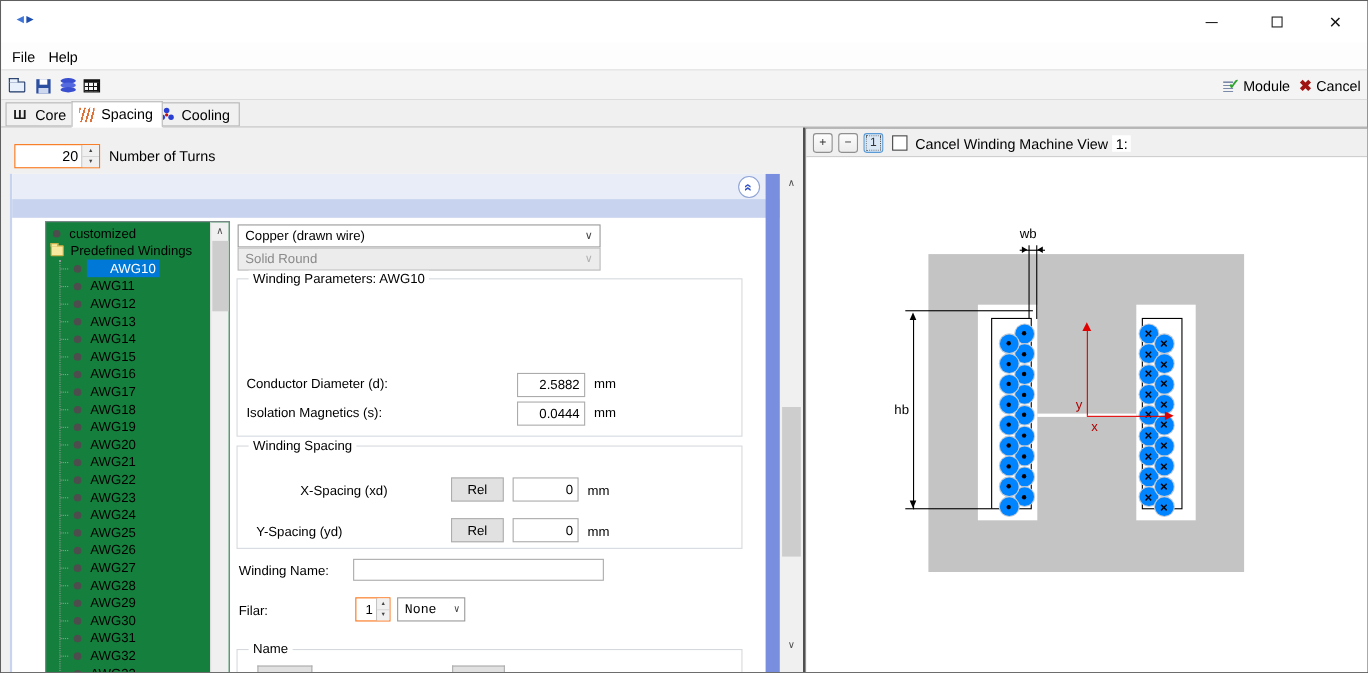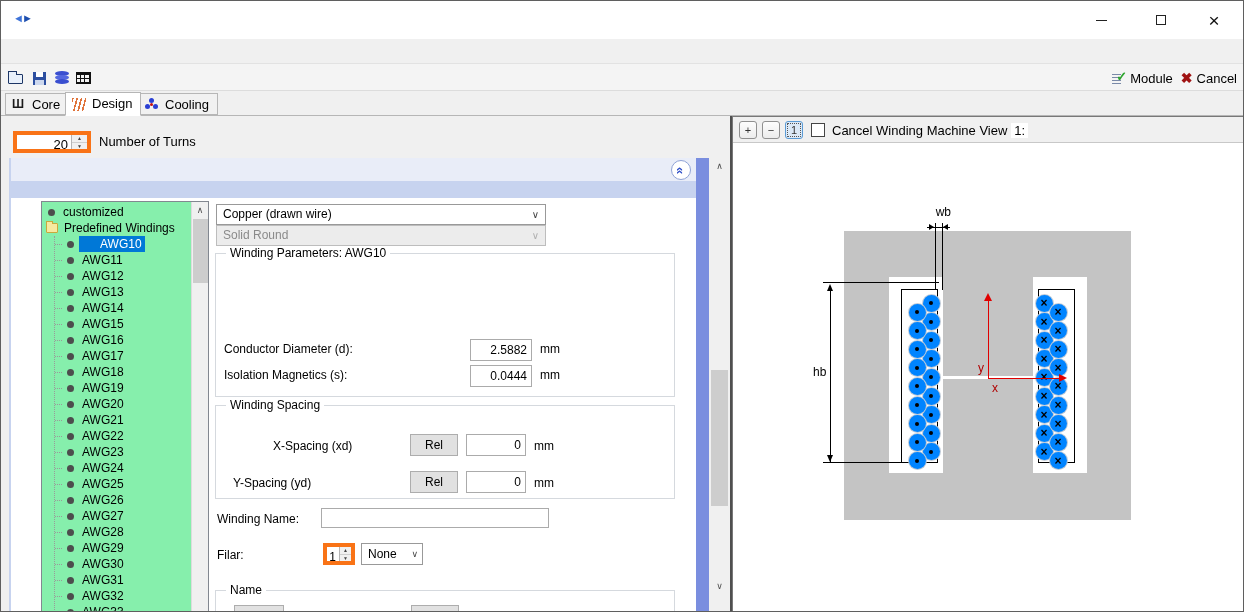--- a/index.html
+++ b/index.html
@@ -53,41 +53,41 @@
   .tab.active { top:1px; height:24px; background:#fff; border-bottom:1px solid #fff; z-index:2; }
   .tab .t-ic { position:absolute; left:6px; top:4px; width:14px; height:13px; }
   .ic-core { font-weight:bold; font-size:12px; line-height:13px; color:#1a1a1a; }
   .ic-wind { background:repeating-linear-gradient(105deg,#e0733a 0 1.6px,transparent 1.6px 4.2px); height:11px; margin-top:1px; }
   .ic-fan i { position:absolute; width:5px; height:5px; border-radius:50%; background:#2a3fd4; }
   .ic-fan i:nth-child(1){ left:4px; top:0; } .ic-fan i:nth-child(2){ left:0; top:6px; } .ic-fan i:nth-child(3){ left:8px; top:6px; }
   .ic-fan i:nth-child(4){ left:5px; top:5px; width:3px; height:3px; background:#c41010; }
 
   
   .main-left { position:absolute; left:0; top:115px; width:729px; height:496px; background:#f0f0f0; }
-  .spinbox { position:absolute; background:#fff; border:4px solid #f97316; display:flex; }
+  .spinbox { position:absolute; background:#fff; border:1px solid #f97316; display:flex; }
   .spin-val { flex:1; text-align:right; padding-right:3px; line-height:20px; font-size:13px; }
   .spin-btns { width:16px; border-left:1px solid #b5b5b5; display:flex; flex-direction:column; }
   .spin-btns b { flex:1; background:#f0f0f0; border-bottom:1px solid #cfcfcf; font-size:5px; color:#444;
                  display:flex; align-items:center; justify-content:center; font-weight:normal; }
   .spin-btns b:last-child { border-bottom:none; }
   .turns-spin { left:12px; top:15px; width:78px; height:22px; }
   .turns-label { position:absolute; left:98px; top:18px; font-size:13px; }
 
   
   .panel { position:absolute; left:8px; top:42px; width:700px; height:454px; background:#fff; overflow:hidden;
            border-left:2px solid #c7d3ef; }
   .panel-band1 { position:absolute; left:0; top:0; width:100%; height:23px; background:#e9edf8; }
   .panel-band2 { position:absolute; left:0; top:23px; width:100%; height:17px; background:#c7d3ef; }
   .collapse-btn { position:absolute; left:660px; top:2px; width:20px; height:20px; border-radius:50%;
                   background:#fff; border:1px solid #8fa3d6; display:flex; align-items:center; justify-content:center; z-index:5; }
   .collapse-btn span { display:inline-block; transform:rotate(90deg); color:#3050c8; font-weight:bold; font-size:13px; line-height:1; }
   .panel-strip { position:absolute; right:0; top:0; width:13px; height:100%; background:#7a8edf; z-index:4; }
 
   
-  .tree { position:absolute; left:30px; top:43px; width:168px; height:411px; background:#86efac;
+  .tree { position:absolute; left:30px; top:43px; width:168px; height:411px; background:#15803d;
           border:1px solid #828790; overflow:hidden; }
   .tree-body { position:absolute; left:2px; top:2px; right:17px; bottom:0; }
   .trow { height:16px; line-height:16px; white-space:nowrap; display:flex; align-items:center; }
   .trow .dot { width:7px; height:7px; border-radius:50%; background:#4d4d4d; margin:0 5px 0 4px; flex:0 0 auto; }
   .trow .folder { width:12px; height:10px; background:#f7e9a0; border:1px solid #c9a93c; border-radius:1px;
                   margin:0 3px 0 2px; position:relative; flex:0 0 auto; }
   .trow .folder::before { content:""; position:absolute; left:-1px; top:-3px; width:5px; height:2px; background:#f7e9a0; border:1px solid #c9a93c; border-bottom:none; }
   .tree-children { margin-left:10px; border-left:1px dotted #9a9a9a; }
   .tree-children .trow { position:relative; padding-left:8px; }
   .tree-children .trow::before { content:""; position:absolute; left:0; top:8px; width:7px; border-top:1px dotted #9a9a9a; }
@@ -103,21 +103,21 @@
   .combo .chev { position:absolute; right:6px; top:0; color:#444; font-size:10px; line-height:19px; }
   .combo.disabled { background:#ececec; color:#8a8a8a; border-color:#bdbdbd; }
   .combo.disabled .chev { color:#b0b0b0; }
   .groupbox { position:absolute; border:1px solid #d5d9de; }
   .groupbox .gtitle { position:absolute; left:10px; top:-8px; background:#fff; padding:0 4px; }
   .flabel { position:absolute; white-space:nowrap; }
   .ffield { position:absolute; background:#fff; border:1px solid #ababab; text-align:right; padding:0 4px; line-height:20px; }
   .funit { position:absolute; }
   .rel-btn { position:absolute; width:48px; height:22px; background:#e1e1e1; border:1px solid #adadad; text-align:center; line-height:20px; }
   .text-input { position:absolute; background:#fff; border:1px solid #ababab; padding:0 4px; font:inherit; }
-  .mini-combo { position:absolute; background:#fff; border:1px solid #999; padding-left:6px; line-height:20px; }
+  .mini-combo { position:absolute; background:#fff; border:1px solid #999; padding-left:6px; line-height:20px;font-family:Liberation Mono, monospace; }
   .mini-combo .chev { position:absolute; right:4px; top:0; color:#444; font-size:9px; line-height:20px; }
   .btn-top { position:absolute; height:8px; background:#e1e1e1; border:1px solid #adadad; border-bottom:none; }
 
   
   .outer-scroll { position:absolute; left:709px; top:42px; width:19px; height:454px; background:#f0f0f0; }
   .outer-thumb { position:absolute; left:1px; top:212px; width:17px; height:136px; background:#cdcdcd; }
   .splitter { position:absolute; left:729px; top:115px; width:2px; height:496px; background:#4f4f4f; }
 
   
   .right-panel { position:absolute; left:731px; top:115px; width:512px; height:496px; background:#fff; border:1px solid #787878; }
@@ -156,20 +156,24 @@
         <span></span>
       </div>
     <div class="win-btn btn-max" style="left:1137px;">
         <span></span>
       </div>
     <div class="win-btn btn-close" style="left:1190px;">
         <span>×</span>
       </div>
   </div>
 
+  <div class="menubar">
+    <span class="menu-item" style="left:5px;">File</span>
+    <span class="menu-item" style="left:38px;">Help</span>
+  </div>
 
   <div class="toolbar">
     <span class="tool-ic ic-open">
         <i></i>
       </span>
     <span class="tool-ic ic-save">
         <i></i>
       </span>
     <span class="tool-ic ic-db">
         <i></i>
@@ -191,21 +195,21 @@
     </div>
   </div>
 
   <div class="tabbar">
     <div class="tab" style="left:4px;">
       <span class="t-ic ic-core">Ш</span>
       <span>Core</span>
     </div>
     <div class="tab active" style="left:64px;">
       <span class="t-ic ic-wind"></span>
-      <span>Design</span>
+      <span>Spacing</span>
     </div>
     <div class="tab" style="left:137px;">
       <span class="t-ic ic-fan">
           <i></i>
           <i></i>
           <i></i>
           <i></i>
         </span>
       <span>Cooling</span>
     </div>
@@ -531,21 +535,21 @@
             <span class="wcross">×</span>
           </div>
           <div class="wire" style="left: 316.5px; top: 290.7px; width: 17px; height: 17px; background: rgb(0, 132, 255);">
             <span class="wcross">×</span>
           </div>
           <div class="wire" style="left: 316.5px; top: 309.3px; width: 17px; height: 17px; background: rgb(0, 132, 255);">
             <span class="wcross">×</span>
           </div>
         </div>
 
-      <span class="dim-lbl" style="left:194px; top:62px; width:24px; text-align:right;">wb</span>
+      <span class="dim-lbl" style="left:194px; top:62px; width:24px; text-align:left;">wb</span>
       <div class="abs dline" style="left:194px; top:84px; width:23px; height:1px;"></div>
       <div class="abs tri" style="left:196px; top:81px; border-top:3px solid transparent; border-bottom:3px solid transparent; border-left:5px solid #000;"></div>
       <div class="abs tri" style="left:210px; top:81px; border-top:3px solid transparent; border-bottom:3px solid transparent; border-right:5px solid #000;"></div>
       <div class="abs dline" style="left:202px; top:80px; width:1px; height:67px;"></div>
       <div class="abs dline" style="left:209px; top:80px; width:1px; height:67px;"></div>
 
       <span class="dim-lbl" style="left:80px; top:222px;">hb</span>
       <div class="abs dline" style="left:90px; top:139px; width:116px; height:1px;"></div>
       <div class="abs dline" style="left:90px; top:319px; width:78px; height:1px;"></div>
       <div class="abs dline" style="left:97px; top:146px; width:1px; height:174px;"></div>

